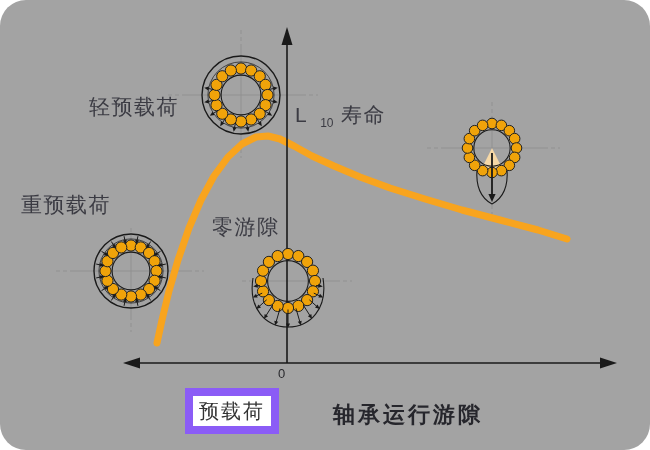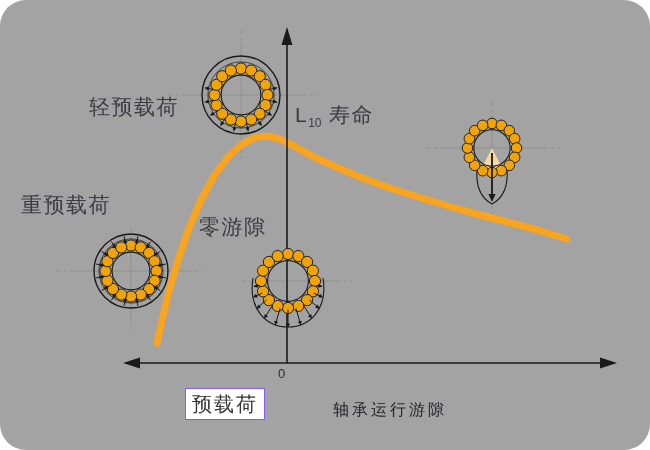--- a/index.html
+++ b/index.html
@@ -1,23 +1,23 @@
 <!DOCTYPE html>
 <html><head>
 <meta charset="utf-8">
 <style>
   html,body{margin:0;padding:0;background:#fff;}
   .stage{position:relative;width:650px;height:450px;background:#a3a3a3;overflow:hidden;
          font-family:"Liberation Sans","DejaVu Sans",sans-serif;border-radius:26px;}
   .stage svg{position:absolute;left:0;top:0;}
   .lbl{position:absolute;font-size:21px;letter-spacing:1.5px;color:#3b3b43;white-space:nowrap;}
   .lbl-small{position:absolute;font-size:13px;color:#2a2a2e;}
-  .l10 sub{font-size:12px;letter-spacing:0;}
-  .axis-title{position:absolute;font-size:16px;font-weight:normal;letter-spacing:3px;color:#26262c;white-space:nowrap;}
-  .tagbox{position:absolute;border:1px solid #8b5cf6;background:#fff;display:flex;
+  .l10 sub{font-size:12px;letter-spacing:0;margin-left:12px;}
+  .axis-title{position:absolute;font-size:22px;font-weight:bold;letter-spacing:3px;color:#26262c;white-space:nowrap;}
+  .tagbox{position:absolute;border:8px solid #8b5cf6;background:#fff;display:flex;
           align-items:center;justify-content:center;font-size:20px;letter-spacing:2px;color:#333;font-family:Liberation Mono, monospace;}
 </style>
 </head>
 <body>
 
 <div class="stage">
   <svg id="fig" width="650" height="450" viewBox="0 0 650 450">
       <g>
         <line stroke="#909090" stroke-width="0.9" x1="184" y1="95" x2="302" y2="95"></line>
         <line stroke="#909090" stroke-width="0.9" x1="168" y1="95" x2="184" y2="95" stroke-dasharray="4 3"></line>
@@ -205,21 +205,21 @@
         <circle cx="474.67588386092956" cy="130.6758838609296" r="5.3" fill="#F0A30A" stroke="#222222" stroke-width="1"></circle>
         <circle cx="482.6242559070553" cy="125.36495145347348" r="5.3" fill="#F0A30A" stroke="#222222" stroke-width="1"></circle>
         <circle cx="492" cy="148" r="18.2" fill="none" stroke="#1a1a1a" stroke-width="1.1"></circle>
         <line x1="492" y1="153" x2="492" y2="195" stroke="#1a1a1a" stroke-width="1.8"></line>
         <polygon points="492,202 488.4,194 495.6,194" fill="#1a1a1a"></polygon>
       </g>
     </svg>
 
   <div class="lbl" style="left:89px;top:93px">轻预载荷</div>
   <div class="lbl" style="left:21px;top:191px">重预载荷</div>
-  <div class="lbl" style="left:199px;top:213px">零游隙</div>
+  <div class="lbl" style="left:212px;top:213px">零游隙</div>
 
   <div class="lbl l10" style="left:295px;top:101px"><span>L</span><sub>10</sub><span> 寿命</span></div>
 
   <div class="lbl-small" style="left:278px;top:366px">0</div>
 
   <div class="tagbox" style="left:185px;top:388px;width:78px;height:30px">
       <span>预载荷</span>
     </div>
 
   <div class="axis-title" style="left:333px;top:400px">轴承运行游隙</div>

